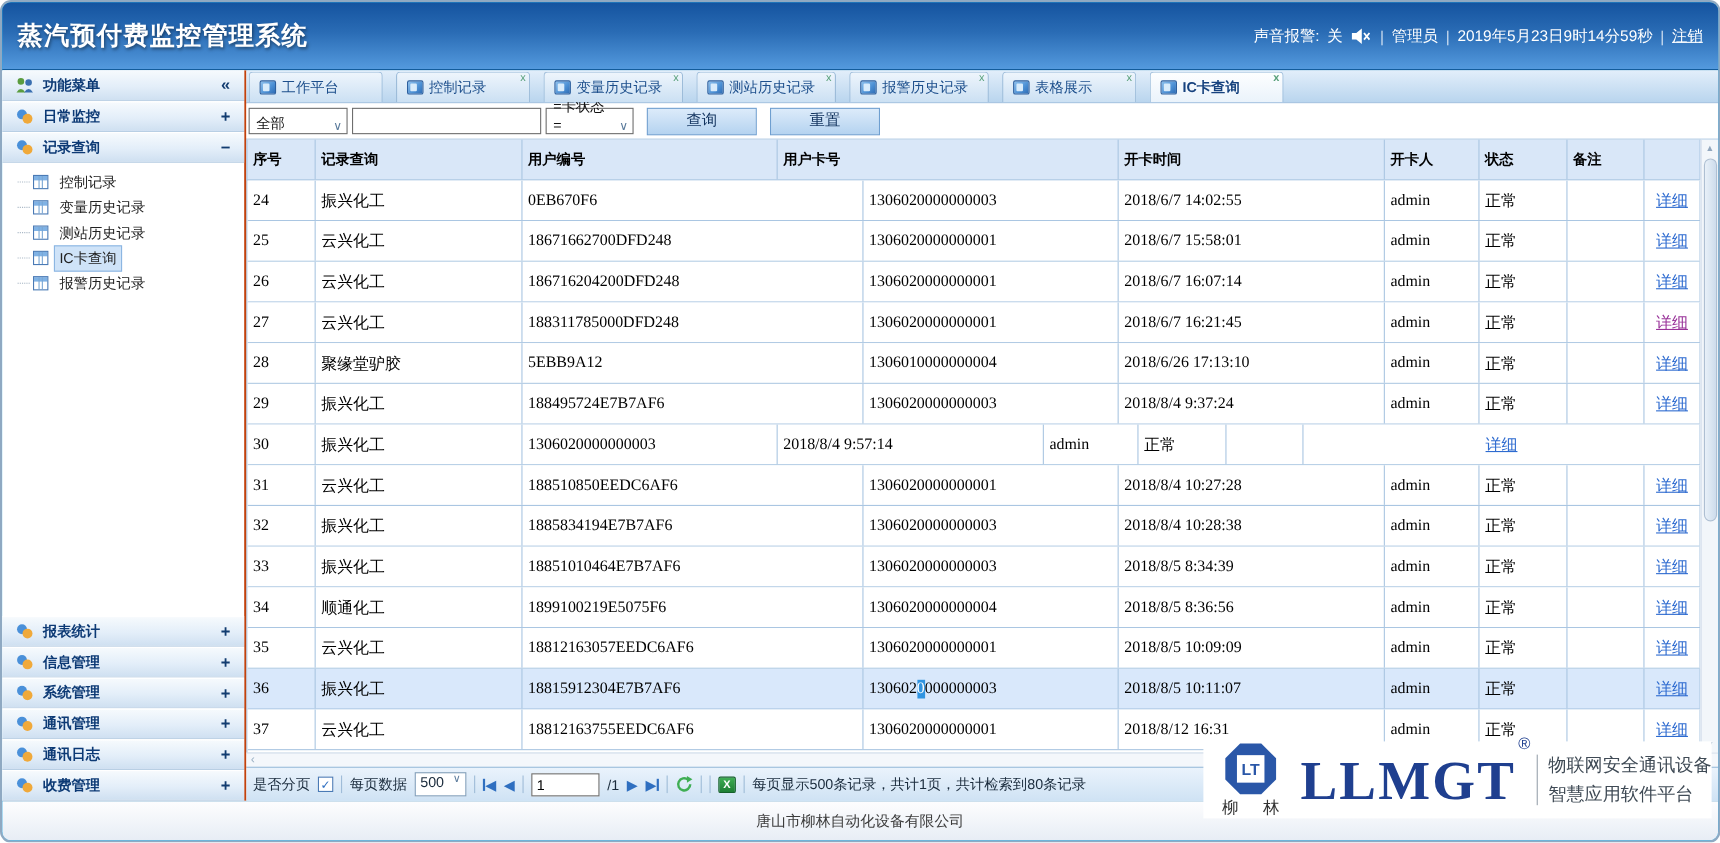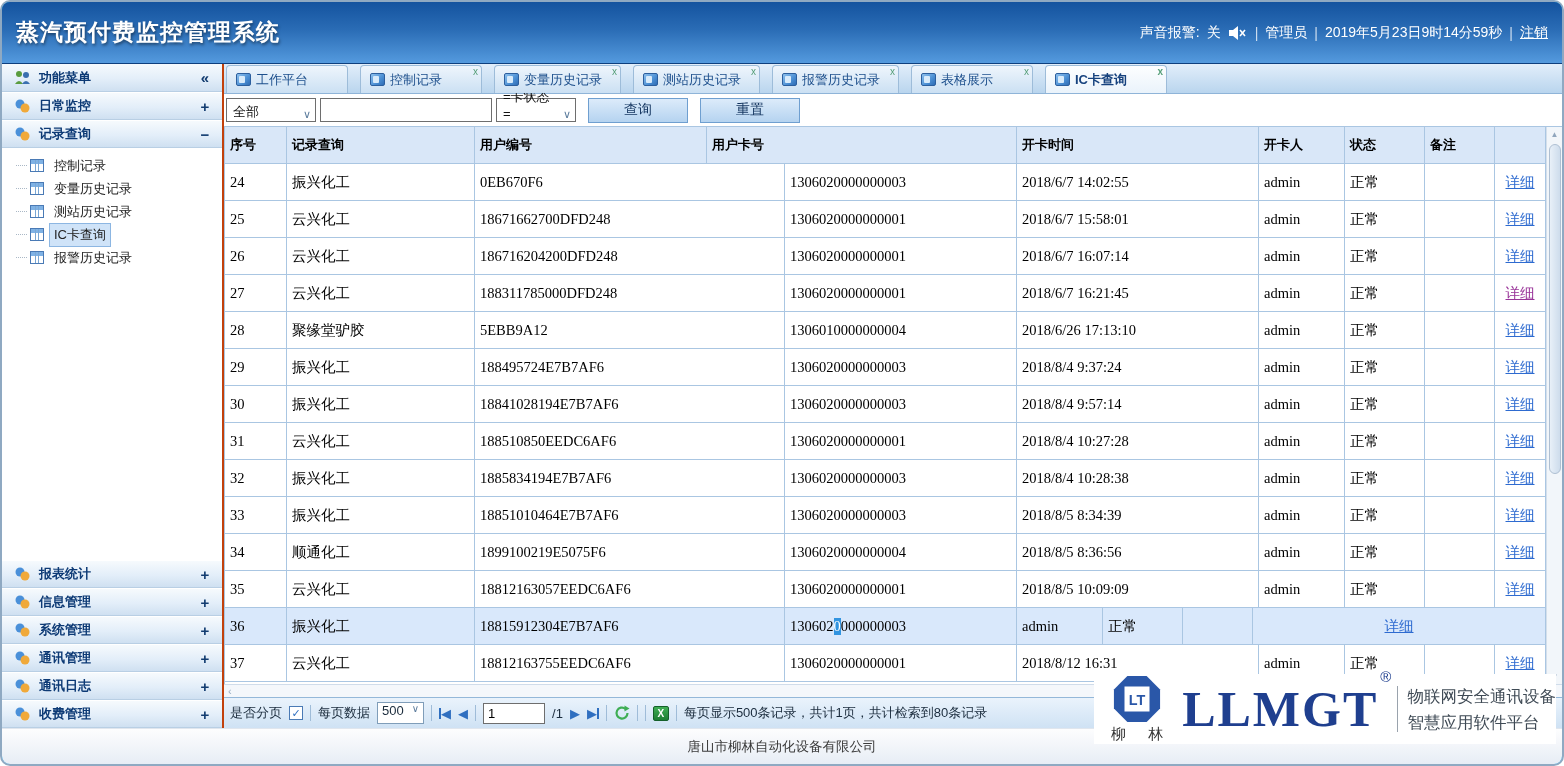--- a/index.html
+++ b/index.html
@@ -408,21 +408,20 @@
               <div class="cell col-5">admin</div>
               <div class="cell col-6">正常</div>
               <div class="cell col-7"></div>
               <div class="cell col-8">
                 <a class="detail-link">详细</a>
               </div>
             </div>
             <div class="trow">
               <div class="cell col-0">30</div>
               <div class="cell col-1">振兴化工</div>
-              <div class="cell col-2">18841028194E7B7AF6</div>
               <div class="cell col-3">1306020000000003</div>
               <div class="cell col-4">2018/8/4 9:57:14</div>
               <div class="cell col-5">admin</div>
               <div class="cell col-6">正常</div>
               <div class="cell col-7"></div>
               <div class="cell col-8">
                 <a class="detail-link">详细</a>
               </div>
             </div>
             <div class="trow">
@@ -492,20 +491,21 @@
             </div>
             <div class="trow selected">
               <div class="cell col-0">36</div>
               <div class="cell col-1">振兴化工</div>
               <div class="cell col-2">18815912304E7B7AF6</div>
               <div class="cell col-3">
                 <span>130602</span>
                 <span class="char-sel">0</span>
                 <span>000000003</span>
               </div>
+              <div class="cell col-4">2018/8/5 10:11:07</div>
               <div class="cell col-5">admin</div>
               <div class="cell col-6">正常</div>
               <div class="cell col-7"></div>
               <div class="cell col-8">
                 <a class="detail-link">详细</a>
               </div>
             </div>
             <div class="trow">
               <div class="cell col-0">37</div>
               <div class="cell col-1">云兴化工</div>

